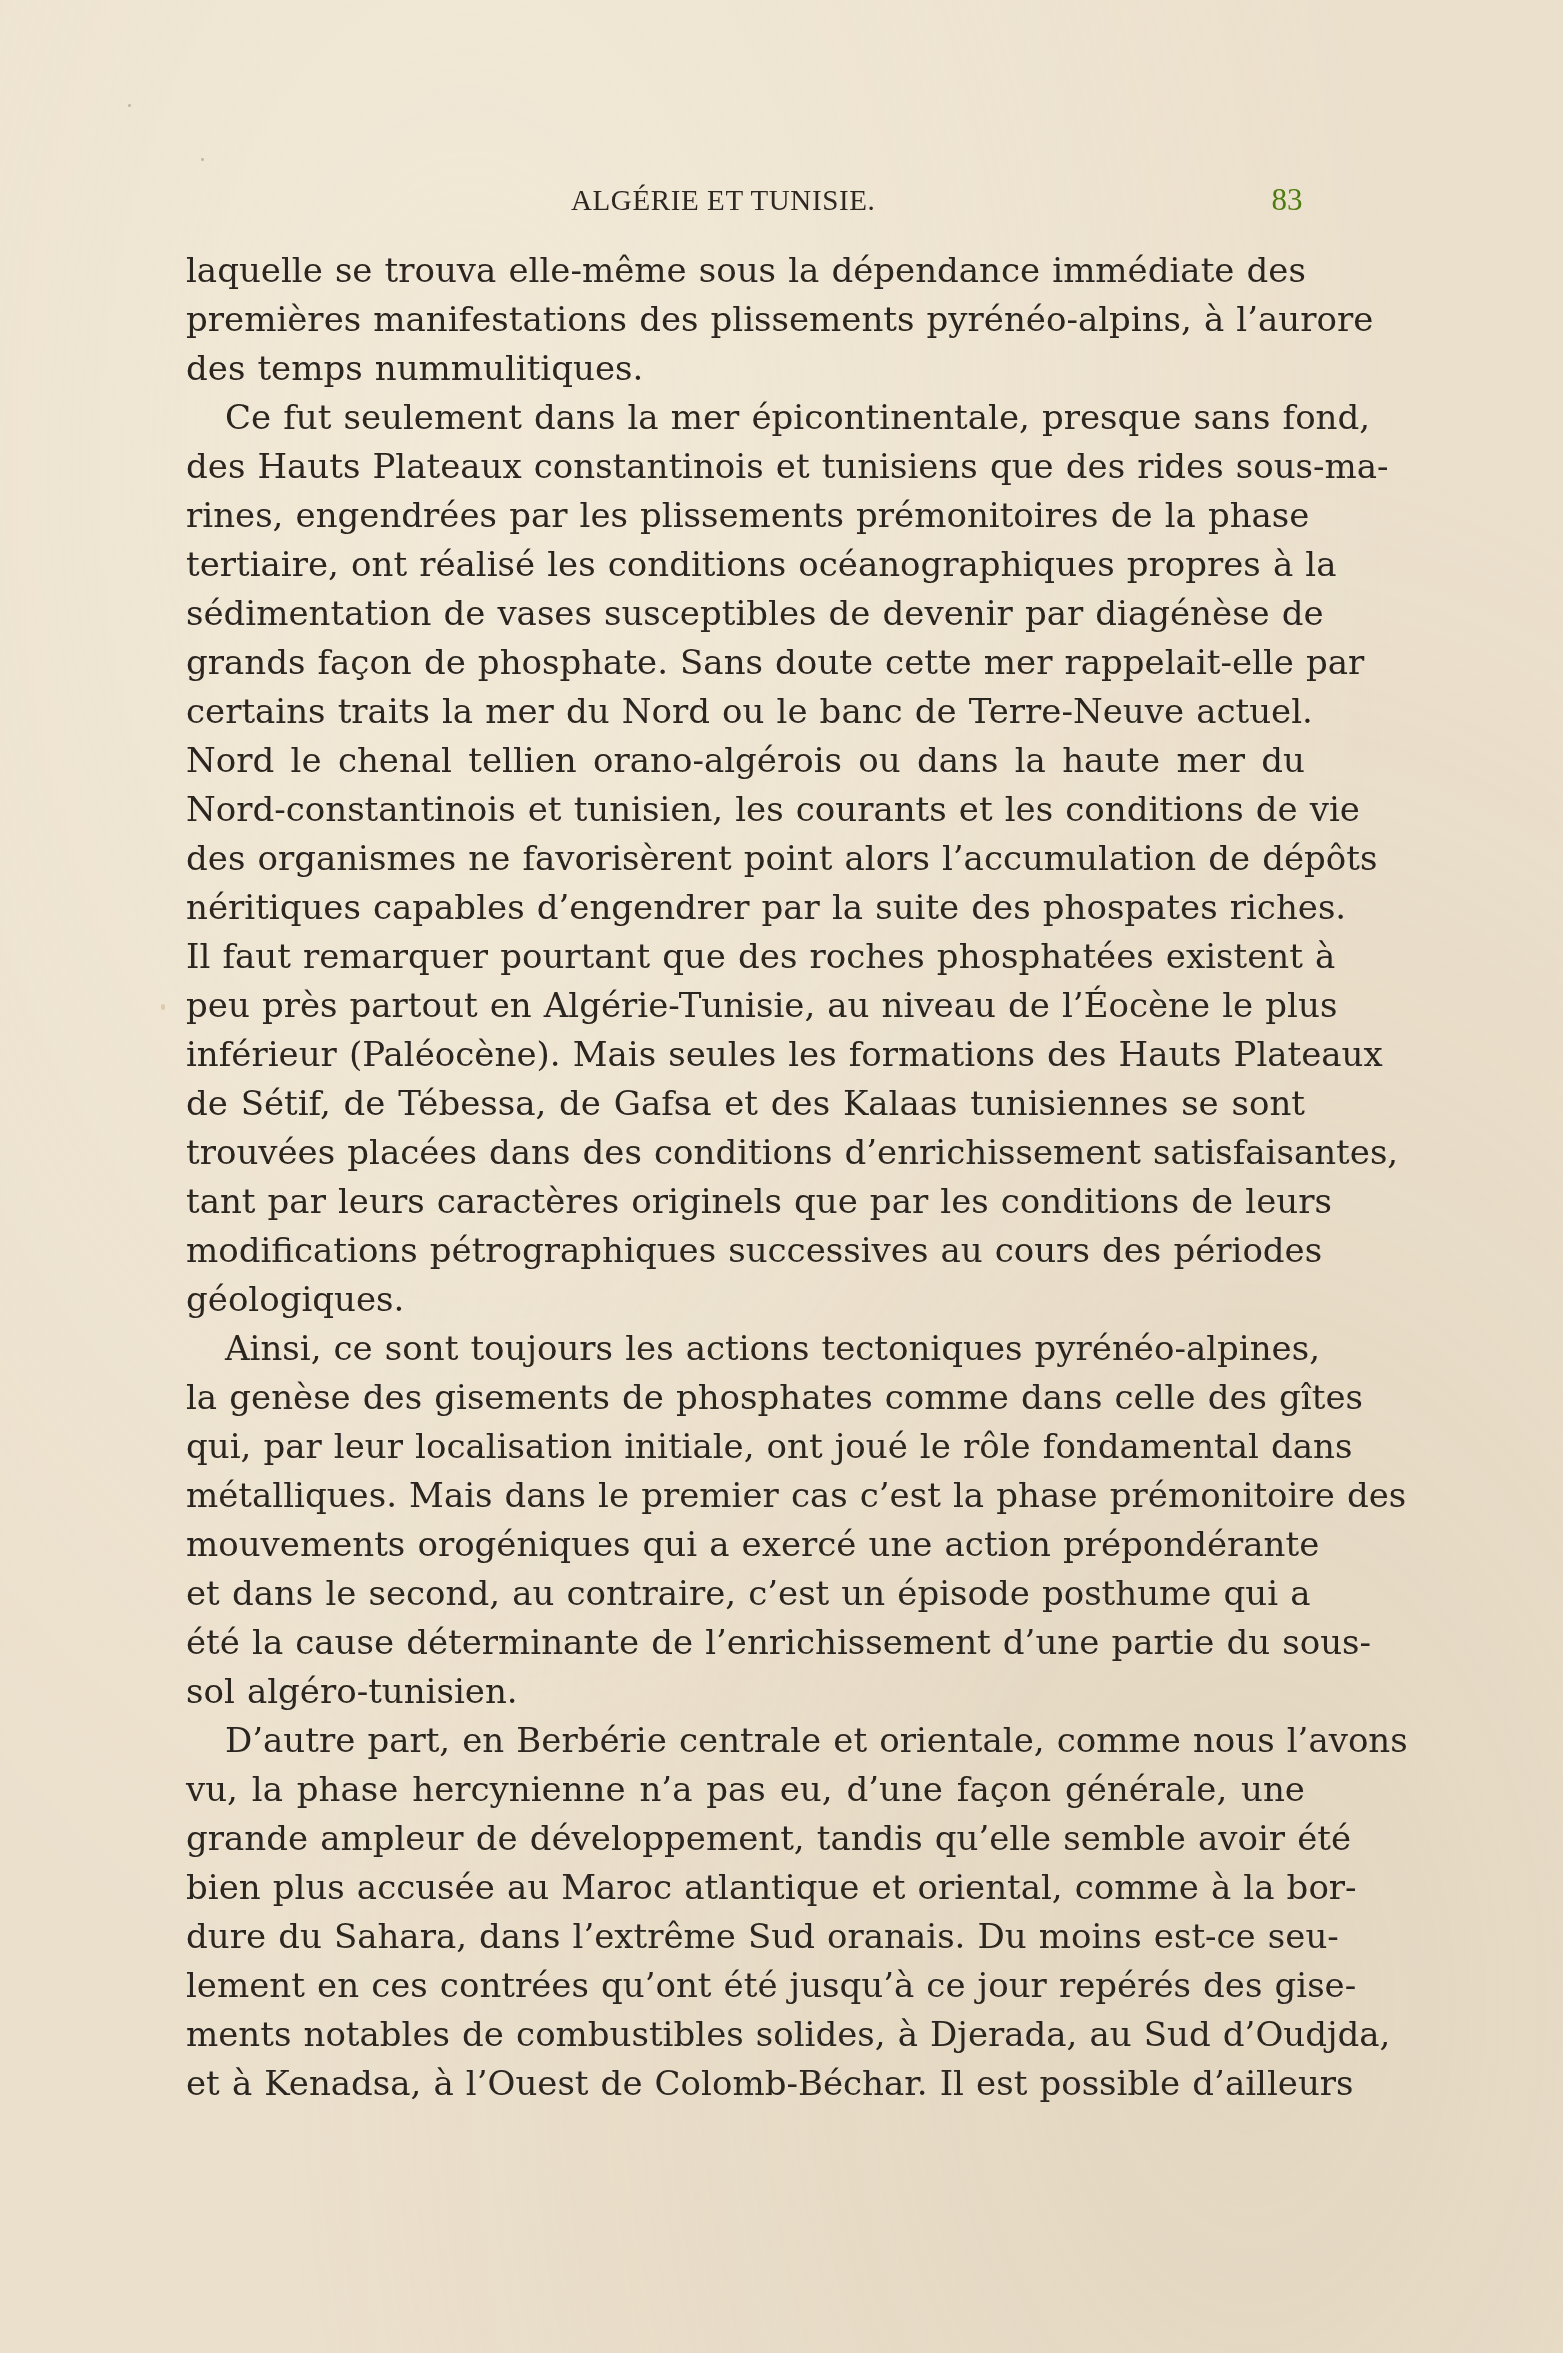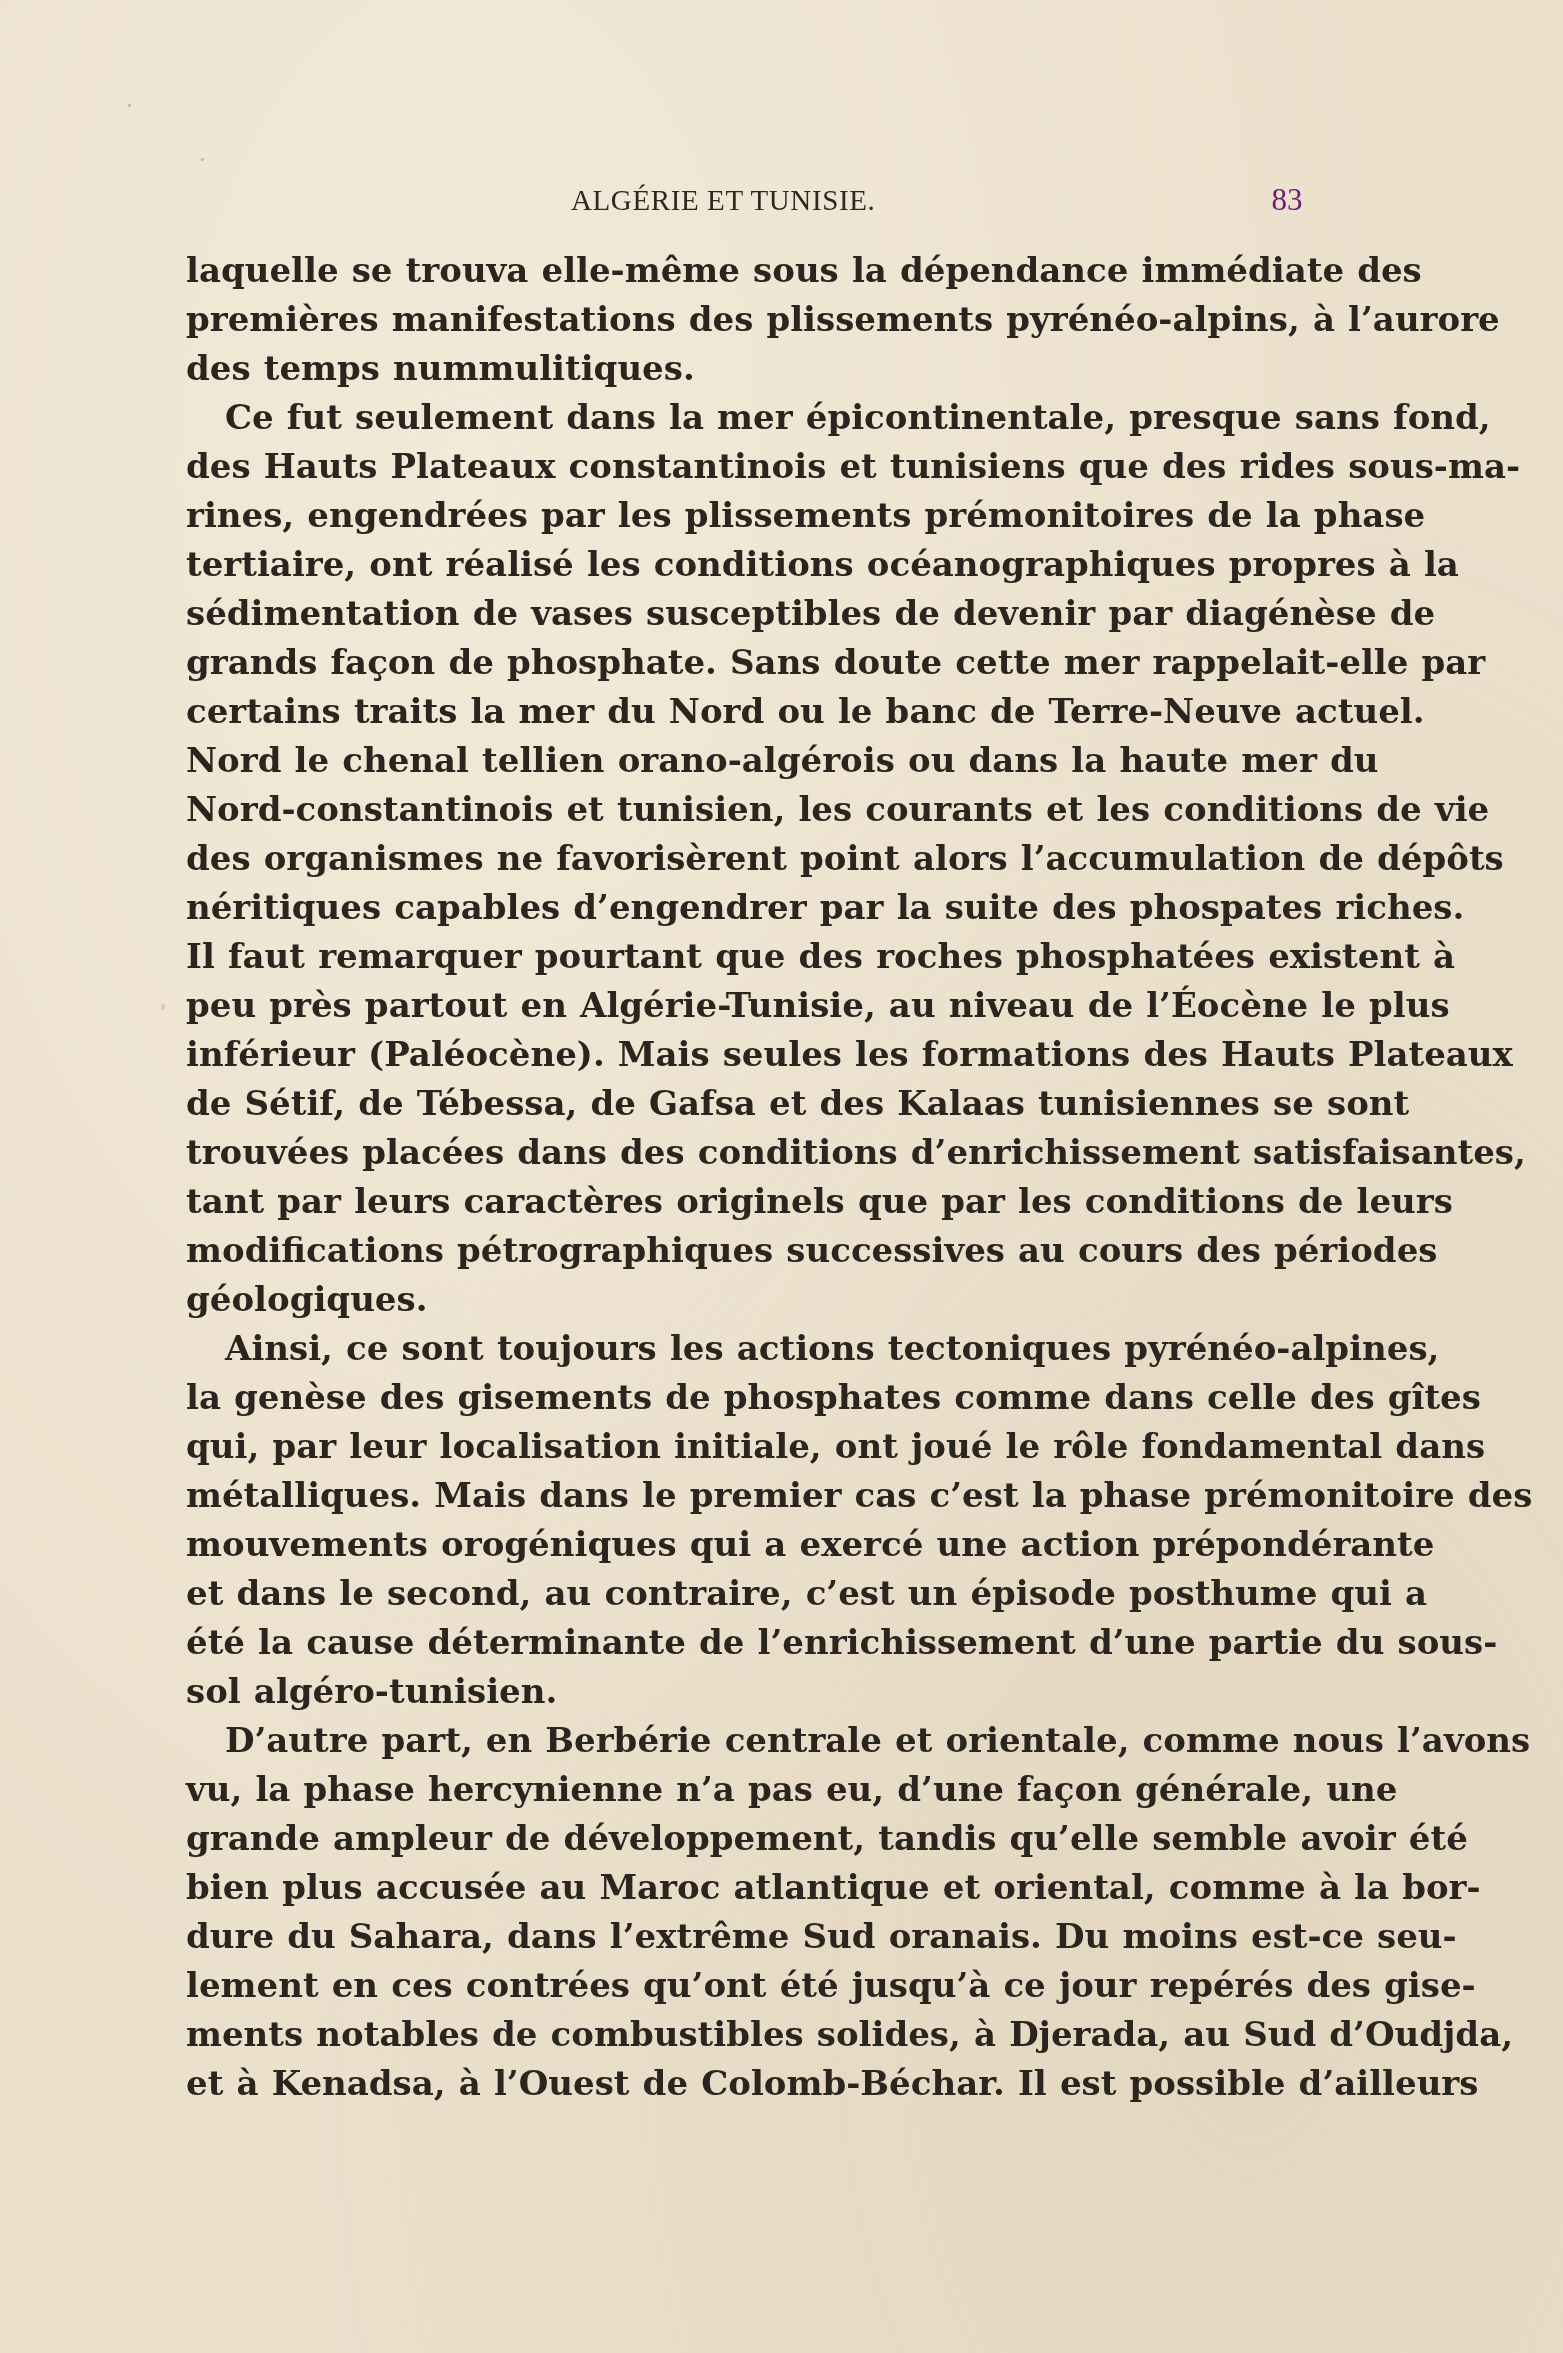--- a/index.html
+++ b/index.html
@@ -42,40 +42,39 @@
       color: #2e2823;
       white-space: nowrap;
     }
     .page-number {
       position: absolute;
       right: 2.5px;
       top: 0;
       font-family: "Liberation Serif", "DejaVu Serif", serif;
       font-size: 31px;
       line-height: 38px;
-      color: #701a75;
+      color: #4d7c0f;
     }
     .body-text {
       position: absolute;
       top: 246px;
       left: 186px;
       width: 1119px;
     }
     .line {
       display: block;
       height: 49px;
       line-height: 49px;
       font-size: 34px;
       white-space: nowrap;
       text-align: justify;
       text-align-last: justify;
       font-family: "DejaVu Serif", "Liberation Serif", serif;
       letter-spacing: 0px;
       word-spacing: 1.3px;
-      font-weight: bold;
     }
     .line.last {
       text-align-last: left;
     }
     .line.indent {
       padding-left: 39px;
     }
     .speck {
       position: absolute;
       width: 2.5px;

